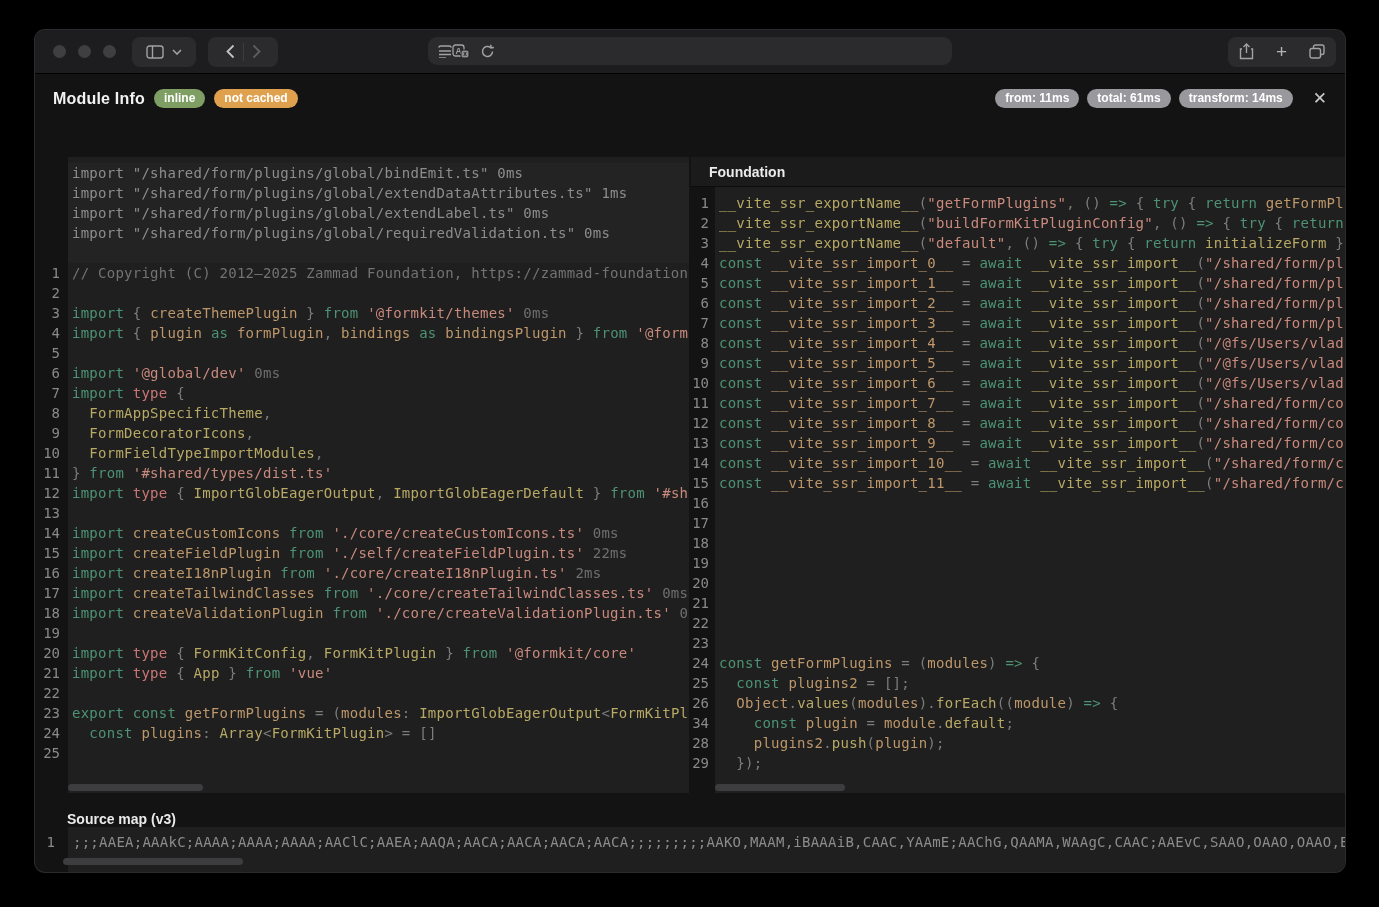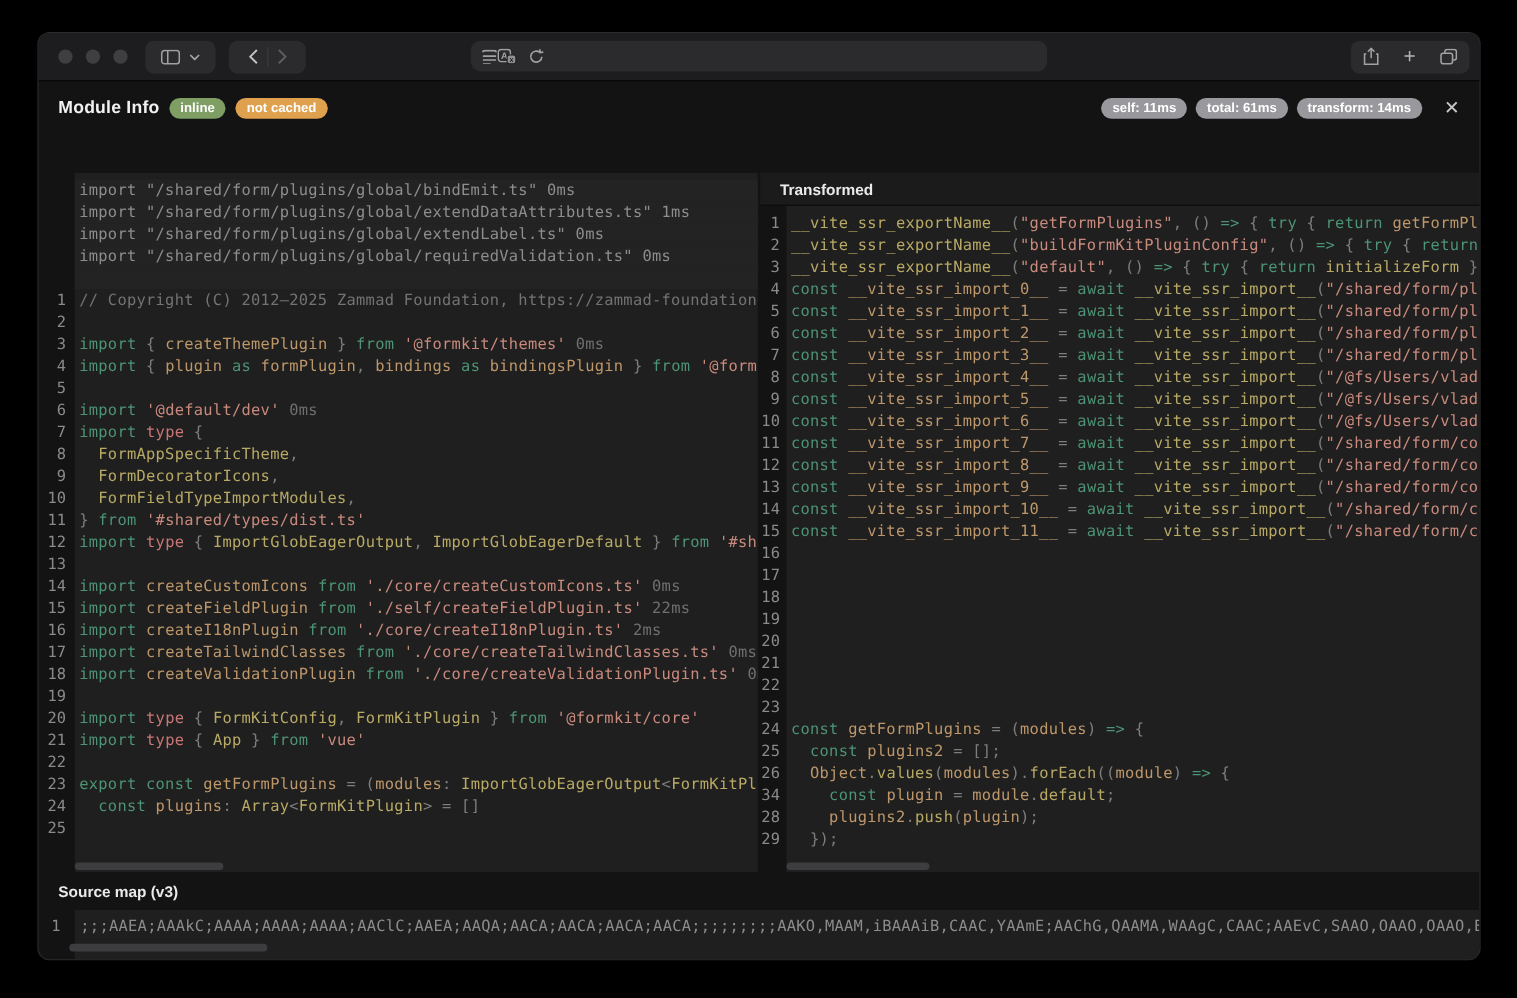--- a/index.html
+++ b/index.html
@@ -55,21 +55,21 @@
   .ln { flex:0 0 33px; text-align:right; padding-right:8px; color:#8a8a8a;
         font:14px "DejaVu Sans Mono", monospace; line-height:20px; }
   .panel-tr .ln { flex-basis:24px; padding-right:6px; }
   .lc { flex:1; min-width:0; overflow:hidden; white-space:pre; padding-left:4px;
         font:14px "DejaVu Sans Mono", monospace; line-height:20px; letter-spacing:.25px; }
   .tip-row .lc { background:#232323; color:#8d8d8d; }
   .hscroll { position:absolute; bottom:2px; height:7px; border-radius:4px;
              background:#3d3d3f; z-index:2; }
 
   
-  .sm-header { flex:0 0 34px; display:flex; align-items:center; padding-left:18px; }
+  .sm-header { flex:0 0 34px; display:flex; align-items:flex-end; padding-left:32px; }
   .sm-title { color:#eaeaea; font-size:14px; font-weight:700; }
   .sm-box { flex:1 1 auto; position:relative; overflow:hidden; padding-top:5px;
             border-radius:0 0 10px 10px; }
   .sm-box .ln { flex-basis:30px; padding-right:10px; }
   .sm-box .lc { padding-left:8px; color:#8c8c8c; }
 
   svg { display:block; }
 </style>
 </head>
 <body>
@@ -155,21 +155,21 @@
   </div>
 
   <div class="mod-header">
     <div class="mod-row">
       <span class="mod-title">Module Info</span>
       <span id="badges" style="display:flex;">
           <span class="badge" style="background: rgb(126, 158, 100);">inline</span>
           <span class="badge" style="background: rgb(224, 161, 79);">not cached</span>
         </span>
       <span class="metrics" id="metrics">
-          <span class="metric">self: 11ms</span>
+          <span class="metric">from: 11ms</span>
           <span class="metric">total: 61ms</span>
           <span class="metric">transform: 14ms</span>
         </span>
       <span class="close-btn">✕</span>
     </div>
   </div>
 
   <div class="panels">
     <div class="panel panel-src">
       <div class="code-area" id="src-code">
@@ -210,21 +210,21 @@
           <div class="code-row">
             <span class="ln">4</span>
             <span class="lc"><span class="tok" style="color: rgb(77, 147, 117);">import </span><span class="tok" style="color: rgb(125, 125, 125);">{ </span><span class="tok" style="color: rgb(189, 151, 106);">plugin</span><span class="tok" style="color: rgb(77, 147, 117);"> as </span><span class="tok" style="color: rgb(189, 151, 106);">formPlugin</span><span class="tok" style="color: rgb(125, 125, 125);">, </span><span class="tok" style="color: rgb(189, 151, 106);">bindings</span><span class="tok" style="color: rgb(77, 147, 117);"> as </span><span class="tok" style="color: rgb(189, 151, 106);">bindingsPlugin</span><span class="tok" style="color: rgb(125, 125, 125);"> } </span><span class="tok" style="color: rgb(77, 147, 117);">from </span><span class="tok" style="color: rgb(201, 138, 125);">'@formkit/vue'</span></span>
           </div>
           <div class="code-row">
             <span class="ln">5</span>
             <span class="lc"></span>
           </div>
           <div class="code-row">
             <span class="ln">6</span>
-            <span class="lc"><span class="tok" style="color: rgb(77, 147, 117);">import </span><span class="tok" style="color: rgb(201, 138, 125);">'@default/dev'</span><span class="tok" style="color: rgb(111, 111, 111);"> 0ms</span></span>
+            <span class="lc"><span class="tok" style="color: rgb(77, 147, 117);">import </span><span class="tok" style="color: rgb(201, 138, 125);">'@global/dev'</span><span class="tok" style="color: rgb(111, 111, 111);"> 0ms</span></span>
           </div>
           <div class="code-row">
             <span class="ln">7</span>
             <span class="lc"><span class="tok" style="color: rgb(77, 147, 117);">import </span><span class="tok" style="color: rgb(203, 118, 118);">type </span><span class="tok" style="color: rgb(125, 125, 125);">{</span></span>
           </div>
           <div class="code-row">
             <span class="ln">8</span>
             <span class="lc"><span class="tok" style="color: rgb(184, 169, 101);">  FormAppSpecificTheme</span><span class="tok" style="color: rgb(125, 125, 125);">,</span></span>
           </div>
           <div class="code-row">
@@ -293,21 +293,21 @@
           </div>
           <div class="code-row">
             <span class="ln">25</span>
             <span class="lc"></span>
           </div>
           <div class="hscroll" style="left:33px; width:135px;"></div>
         </div>
     </div>
     <div class="panel panel-tr">
       <div class="panel-header">
-        <span class="panel-title">Transformed</span>
+        <span class="panel-title">Foundation</span>
       </div>
       <div class="code-area" id="tr-code">
         <div class="code-bg"></div>
 
       <div class="code-row">
             <span class="ln">1</span>
             <span class="lc"><span class="tok" style="color: rgb(184, 169, 101);">__vite_ssr_exportName__</span><span class="tok" style="color: rgb(125, 125, 125);">(</span><span class="tok" style="color: rgb(201, 138, 125);">"getFormPlugins"</span><span class="tok" style="color: rgb(125, 125, 125);">, () </span><span class="tok" style="color: rgb(77, 147, 117);">=&gt; </span><span class="tok" style="color: rgb(125, 125, 125);">{ </span><span class="tok" style="color: rgb(77, 147, 117);">try </span><span class="tok" style="color: rgb(125, 125, 125);">{ </span><span class="tok" style="color: rgb(77, 147, 117);">return </span><span class="tok" style="color: rgb(189, 151, 106);">getFormPlugins</span></span>
           </div>
           <div class="code-row">
             <span class="ln">2</span>

